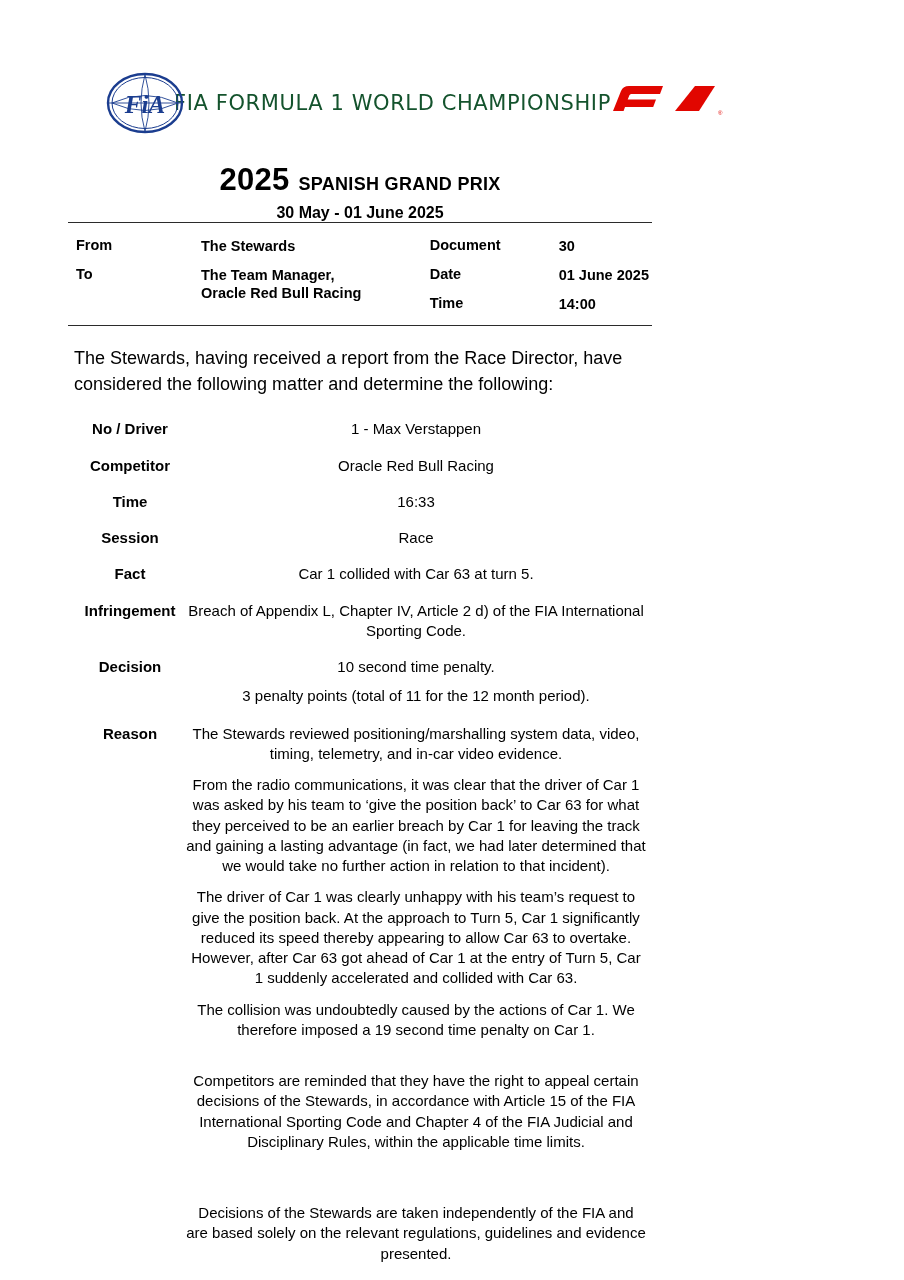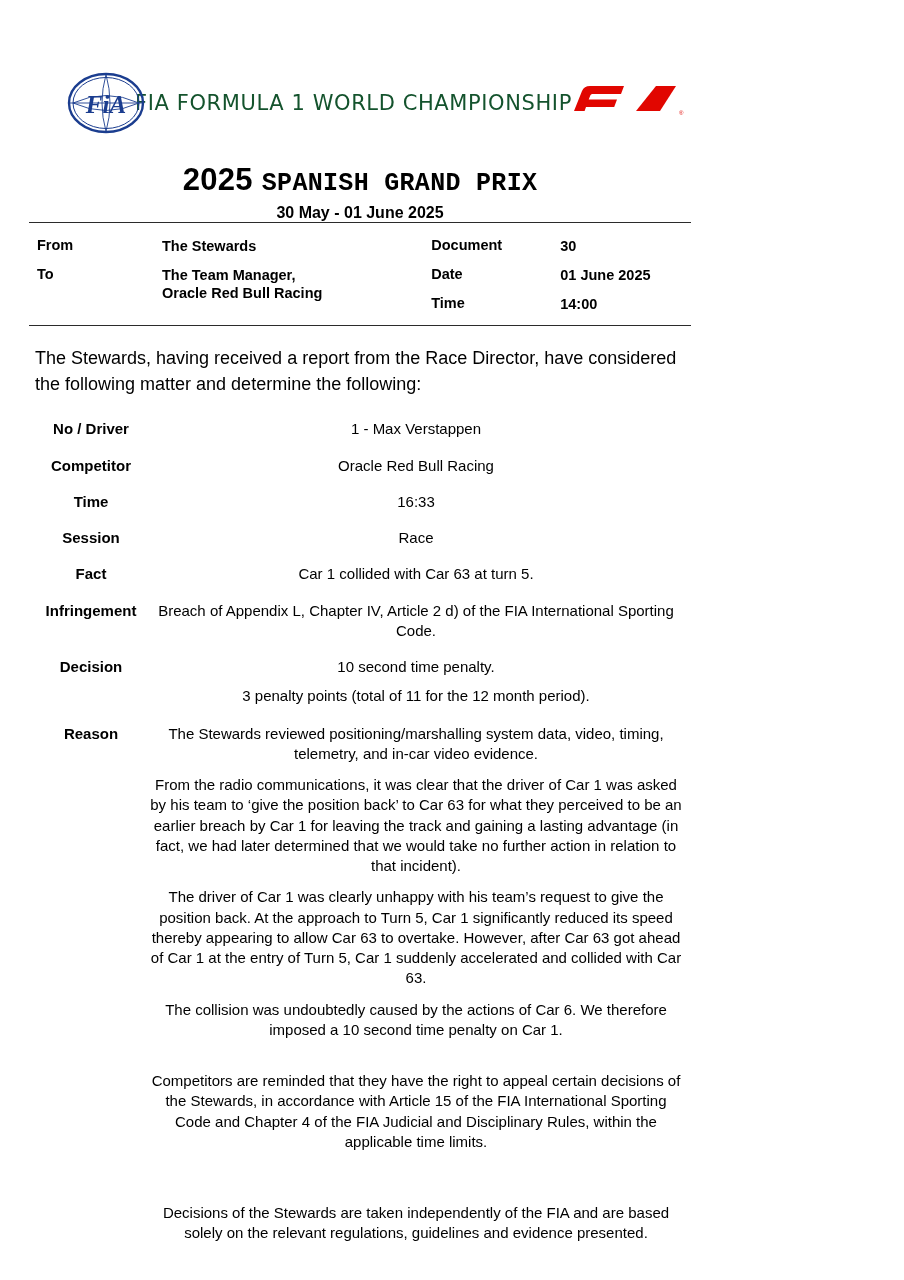--- a/index.html
+++ b/index.html
@@ -13,21 +13,21 @@
     font-family: "Liberation Sans", sans-serif;
     color: #000000;
     position: relative;
     overflow: hidden;
   }
   .page {
     width: 720px;
     height: 1280px;
     position: relative;
     box-sizing: border-box;
-    padding: 0 27px;
+    padding: 0 66px;
   }
 
   
   .header {
     display: flex;
     align-items: center;
     justify-content: space-between;
     padding-top: 72px;
     padding-left: 40px;
     padding-right: 30px;
@@ -64,22 +64,21 @@
     margin-top: 28px;
     font-family: "Liberation Serif", serif;
   }
   .event-title .gp {
     font-size: 31px;
     font-weight: bold;
     letter-spacing: 0.3px;
     font-family: "Liberation Sans", sans-serif;
   }
   .event-title .gp .sc {
-    font-size: 25px;
-    font-family: Liberation Mono, monospace;
+    font-size: 18px;
   }
   .event-title .dates {
     font-size: 16px;
     font-weight: bold;
     margin-top: 6px;
     font-family: "Liberation Sans", sans-serif;
   }
 
   
   .rule {
@@ -287,21 +286,21 @@
         <p>3 penalty points (total of 11 for the 12 month period).</p>
       </div>
     </div>
 
     <div class="det-row reason-row">
       <div class="det-label">Reason</div>
       <div class="det-value">
         <p>The Stewards reviewed positioning/marshalling system data, video, timing, telemetry, and in-car video evidence.</p>
         <p>From the radio communications, it was clear that the driver of Car 1 was asked by his team to ‘give the position back’ to Car 63 for what they perceived to be an earlier breach by Car 1 for leaving the track and gaining a lasting advantage (in fact, we had later determined that we would take no further action in relation to that incident).</p>
         <p>The driver of Car 1 was clearly unhappy with his team’s request to give the position back. At the approach to Turn 5, Car 1 significantly reduced its speed thereby appearing to allow Car 63 to overtake. However, after Car 63 got ahead of Car 1 at the entry of Turn 5, Car 1 suddenly accelerated and collided with Car 63.</p>
-        <p>The collision was undoubtedly caused by the actions of Car 6. We therefore imposed a 10 second time penalty on Car 1.</p>
+        <p>The collision was undoubtedly caused by the actions of Car 1. We therefore imposed a 19 second time penalty on Car 1.</p>
         <div class="spacer"></div>
         <p>Competitors are reminded that they have the right to appeal certain decisions of the Stewards, in accordance with Article 15 of the FIA International Sporting Code and Chapter 4 of the FIA Judicial and Disciplinary Rules, within the applicable time limits.</p>
         <div class="spacer"></div>
         <div class="spacer"></div>
         <p>Decisions of the Stewards are taken independently of the FIA and are based solely on the relevant regulations, guidelines and evidence presented.</p>
       </div>
     </div>
 
   </div>
 </div>

